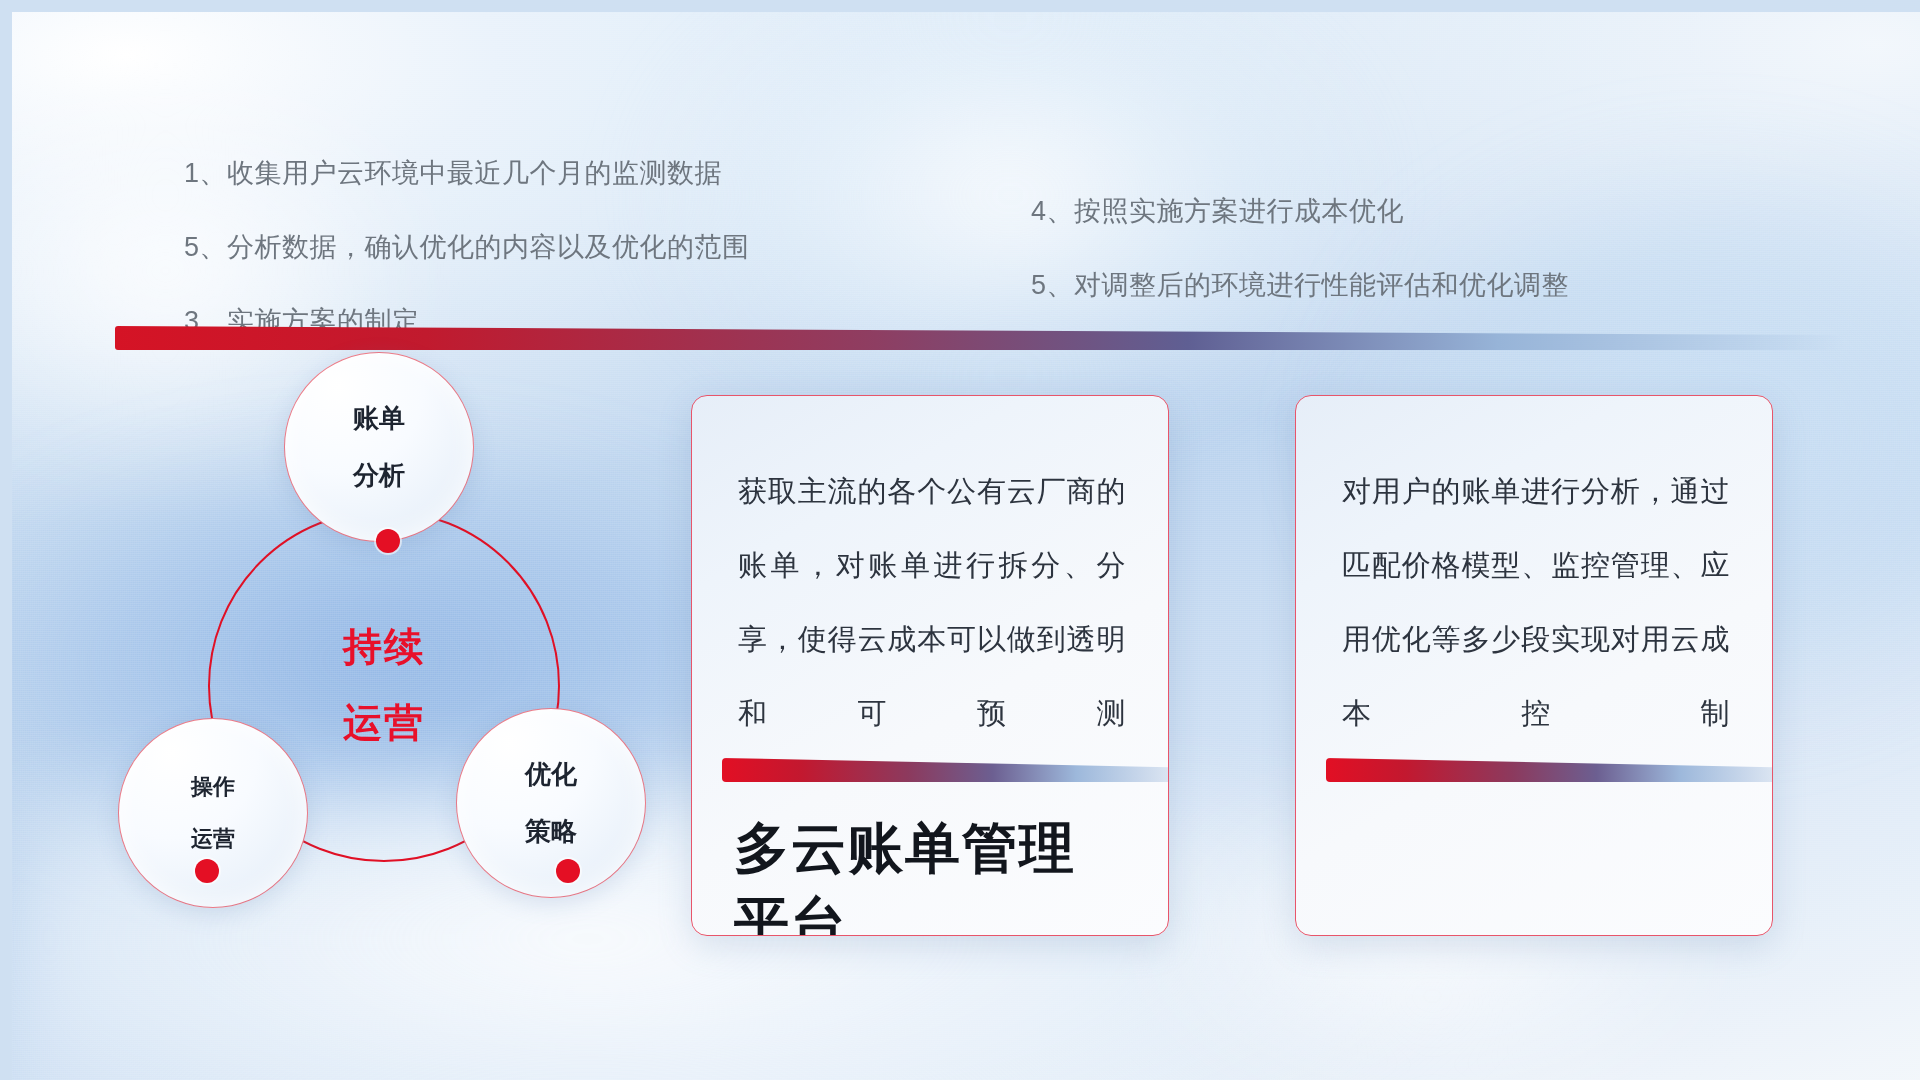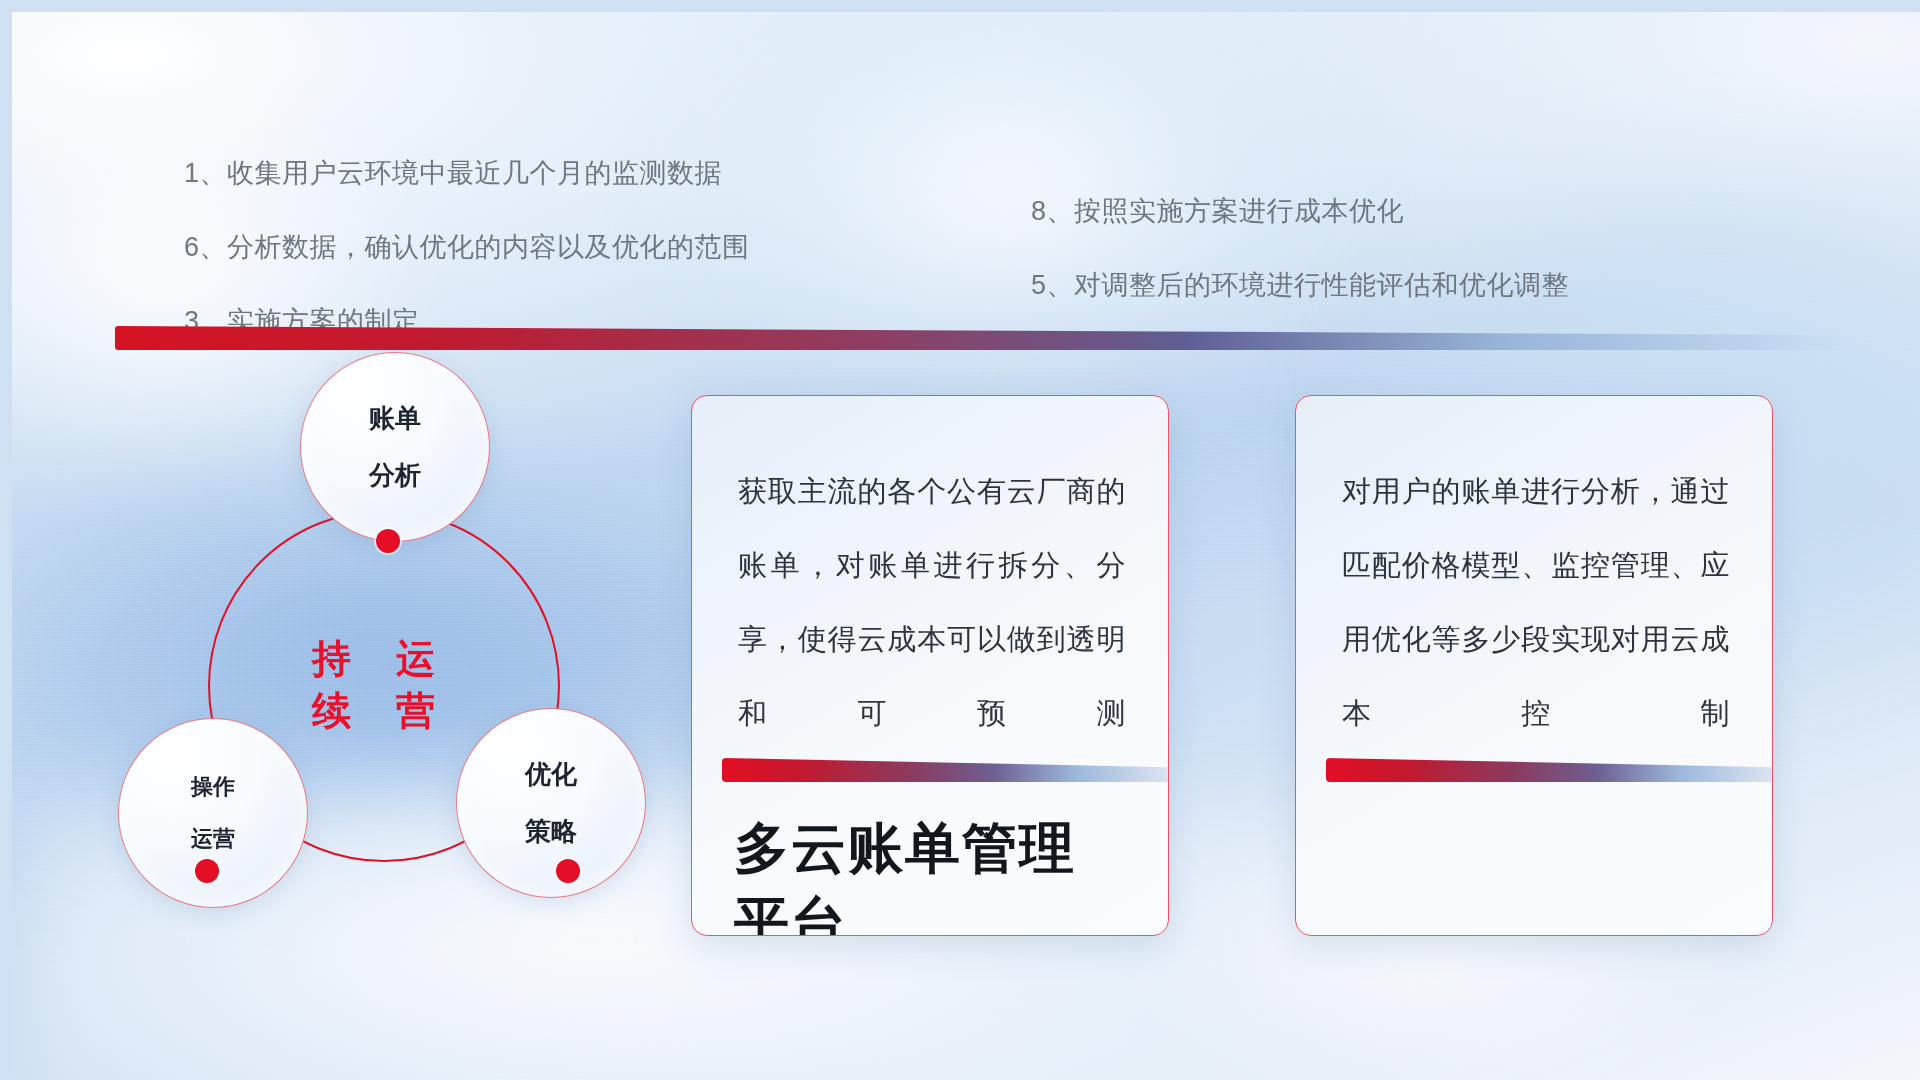--- a/index.html
+++ b/index.html
@@ -83,36 +83,36 @@
   #ring-main{ left:100px; top:150px; width:352px; height:352px; }
   .bubble{
     position:absolute; border-radius:50%;
     border:1.6px solid rgba(224,16,37,.55);
     background:
       radial-gradient(120% 120% at 28% 18%, #ffffff 0%, #f8fbff 38%, #e9f1fa 72%, #dfeaf7 100%);
     box-shadow:0 6px 22px rgba(90,130,180,.18), inset 0 0 26px rgba(255,255,255,.9);
     display:flex; flex-direction:column; align-items:center; justify-content:center;
     color:#1d2430; font-weight:700; line-height:1.28;
   }
-  #bubble-top   { left:192px; top:-8px;  width:190px; height:190px; font-size:26px; }
+  #bubble-top   { left:176px; top:-8px;  width:190px; height:190px; font-size:26px; }
   #bubble-left  { left:10px;  top:358px; width:190px; height:190px; font-size:22px; }
   #bubble-right { left:348px; top:348px; width:190px; height:190px; font-size:26px; }
   .bubble span{ display:block; text-align:center; }
 
   .dot{
     position:absolute; width:15px; height:15px; border-radius:50%;
     background:#e40f24; box-shadow:0 0 0 2px rgba(255,255,255,.55);
   }
   #dot-top  { left:268px; top:169px; }
   #dot-left { left:87px;  top:499px; }
   #dot-right{ left:448px; top:499px; }
 
   #venn-center{
     position:absolute; left:180px; top:240px; width:192px; height:170px;
-    display:flex; align-items:center; justify-content:center;
+    display:flex; flex-direction:column; align-items:center; justify-content:center;
     color:#e8102a; font-weight:800; font-size:39px; line-height:1.33;
     letter-spacing:2px;
   }
 
   
   .card{
     position:absolute; top:383px; width:478px; height:541px;
     border:1.6px solid #e8556a; border-radius:16px;
     background:linear-gradient(150deg, #e6eef8 0%, #eef4fb 24%, #f7f9fc 58%, #fbfcfe 100%);
     box-shadow:0 10px 34px rgba(96,132,176,.20);
@@ -147,26 +147,26 @@
   <div class="bg-blob1"></div>
   <div class="bg-blob4"></div>
   <div class="bg-blob6"></div>
   <div class="bg-noise"></div>
 </div>
 
 <div id="stage">
 
   <ul class="steps" id="steps-left">
     <li>1、收集用户云环境中最近几个月的监测数据</li>
-    <li>6、分析数据，确认优化的内容以及优化的范围</li>
+    <li>5、分析数据，确认优化的内容以及优化的范围</li>
     <li>3、实施方案的制定</li>
   </ul>
 
   <ul class="steps" id="steps-right">
-    <li>8、按照实施方案进行成本优化</li>
+    <li>4、按照实施方案进行成本优化</li>
     <li>5、对调整后的环境进行性能评估和优化调整</li>
   </ul>
 
   <div id="divider"></div>
 
   <div id="venn">
     <div class="ring" id="ring-main"></div>
 
     <div class="bubble" id="bubble-top">
       <span>账单</span>

